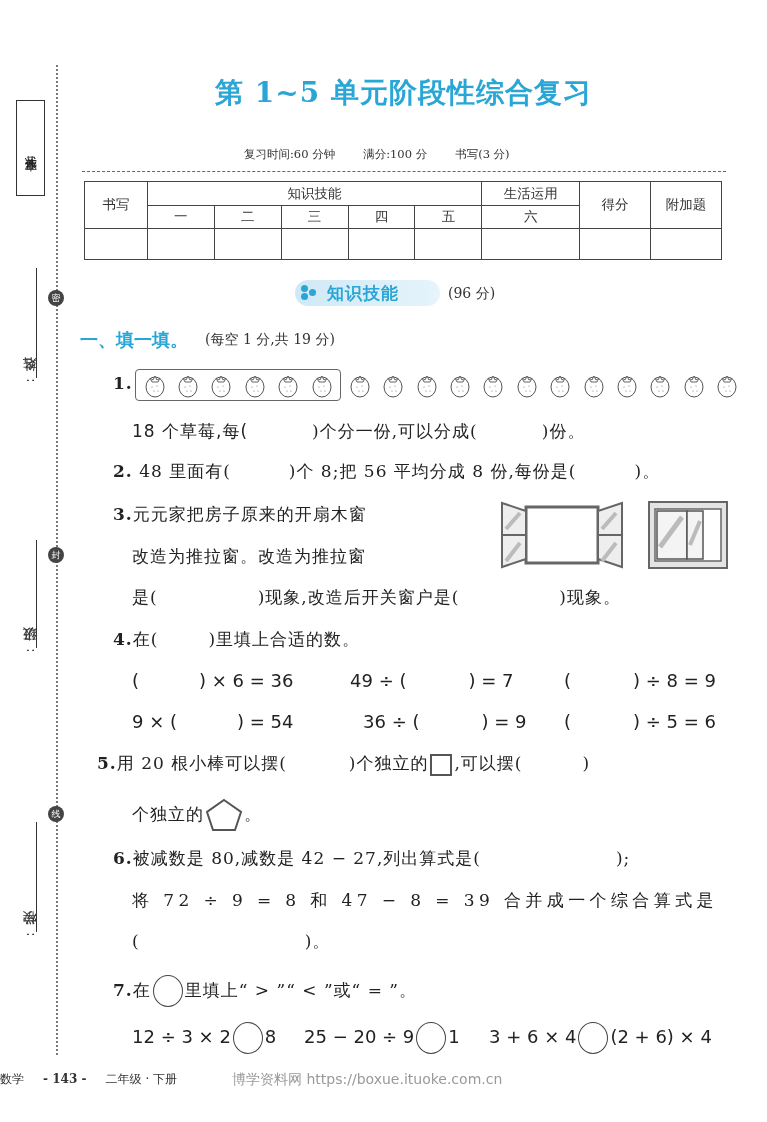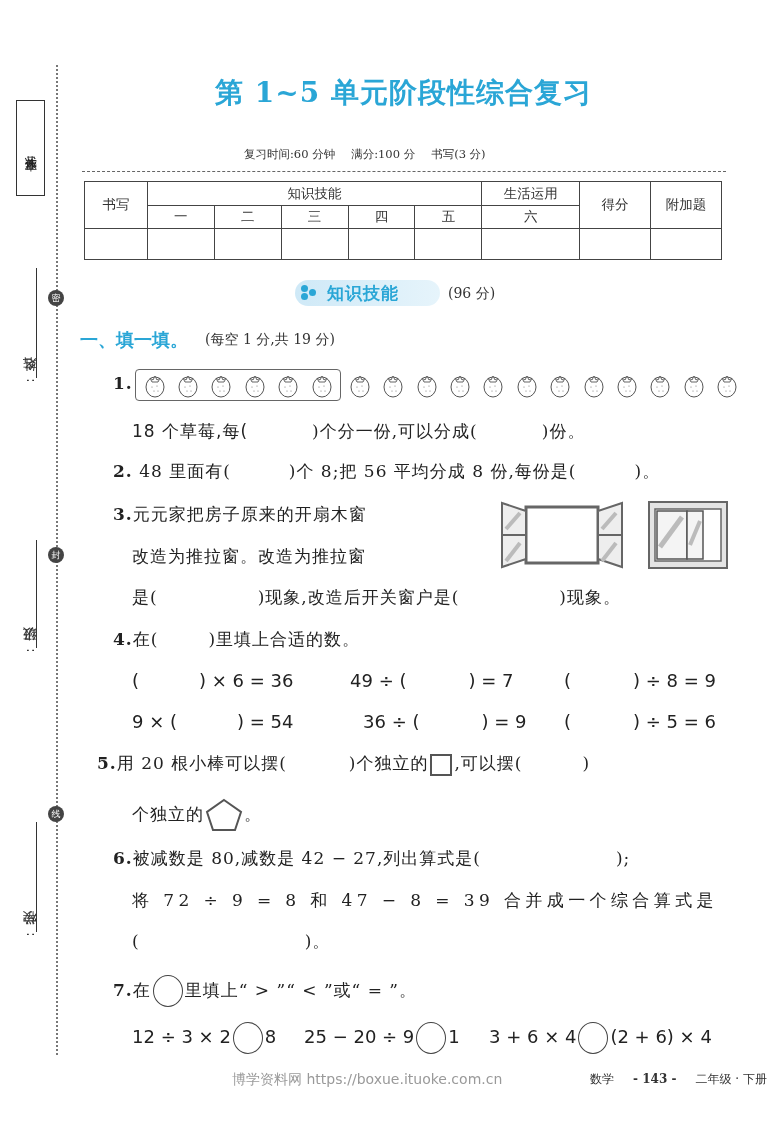--- a/index.html
+++ b/index.html
@@ -11,21 +11,21 @@
   .brand-box { position: absolute; left: 16px; top: 100px; width: 29px; height: 96px; border: 1px solid #333;
     writing-mode: vertical-rl; font-size: 12px; display: flex; align-items: center; justify-content: center; letter-spacing: 1px; color: #222; }
   .seal { position: absolute; left: 48px; width: 16px; height: 16px; border-radius: 50%; background: #444; color: #fff;
     font-size: 9px; display: flex; align-items: center; justify-content: center; font-family: "DejaVu Sans", sans-serif; }
   .side-field { position: absolute; left: 14px; width: 30px; display: flex; flex-direction: column; align-items: center; }
   .side-field .label { writing-mode: vertical-rl; transform: rotate(180deg); font-family: "DejaVu Sans", sans-serif; font-size: 14px; color: #333; }
   .side-field .line { width: 0; border-left: 1.5px solid #333; margin-left: 14px; }
 
   
   .title { position: absolute; left: 0; width: 807px; top: 74px; text-align: center; font-size: 28px; font-weight: bold; color: #2aa6d6; letter-spacing: 1px; }
-  .meta { position: absolute; top: 147px; left: 244px; font-size: 11.5px; color: #333; display: flex; gap: 16px; }
+  .meta { position: absolute; top: 147px; left: 244px; font-size: 11.5px; color: #333; display: flex; gap: 28px; }
   .meta-sep { position: absolute; top: 171px; left: 82px; width: 644px; border-top: 1px dashed #666; }
 
   
   table.score { position: absolute; left: 84px; top: 181px; width: 638px; border-collapse: collapse; font-family: "DejaVu Sans", sans-serif; font-size: 13.5px; color: #333; }
   table.score td { border: 1px solid #444; text-align: center; }
 
   
   .section-badge { position: absolute; left: 295px; top: 280px; height: 26px; width: 145px; border-radius: 13px; background: linear-gradient(90deg,#cfe9f7,#e6f4fb);
     display: flex; align-items: center; padding-left: 6px; }
   .section-badge .dots { position: relative; width: 18px; height: 16px; }
@@ -41,21 +41,21 @@
   .q .num { font-weight: bold; font-family: "DejaVu Serif", serif; }
   .q .sans { font-family: "DejaVu Sans", sans-serif; }
   .blank { display: inline-block; }
   .math { position: absolute; font-family: "DejaVu Sans", sans-serif; font-size: 18px; color: #222; white-space: nowrap; }
 
   .berry-row { position: absolute; left: 135px; top: 368px; height: 34px; display: flex; align-items: center; }
   .berry-group { display: flex; align-items: center; border: 1px solid #666; border-radius: 4px; padding: 0 2px; height: 32px; }
   .berry { width: 24px; height: 26px; margin: 0 4.7px; }
 
   .circ { display: inline-block; width: 30px; height: 32px; border: 1px solid #444; border-radius: 50%; vertical-align: middle; margin: 0 2px; }
-  .footer { position: absolute; top: 1068px; left: 0; width: 767px; text-align: right; }
+  .footer { position: absolute; top: 1068px; left: 0; width: 767px; text-align: left; }
   .footer .page { font-size: 12px; color: #333; }
   .watermark { position: absolute; top: 1071px; left: 232px; font-family: "DejaVu Sans", sans-serif; font-size: 14px; color: #888; opacity: .85; }
 </style>
 </head>
 <body>
 
 <div class="binding-line"></div>
 <div class="brand-box">状元作业本</div>
 <div class="seal" style="top:290px">密</div>
 <div class="seal" style="top:547px">封</div>

